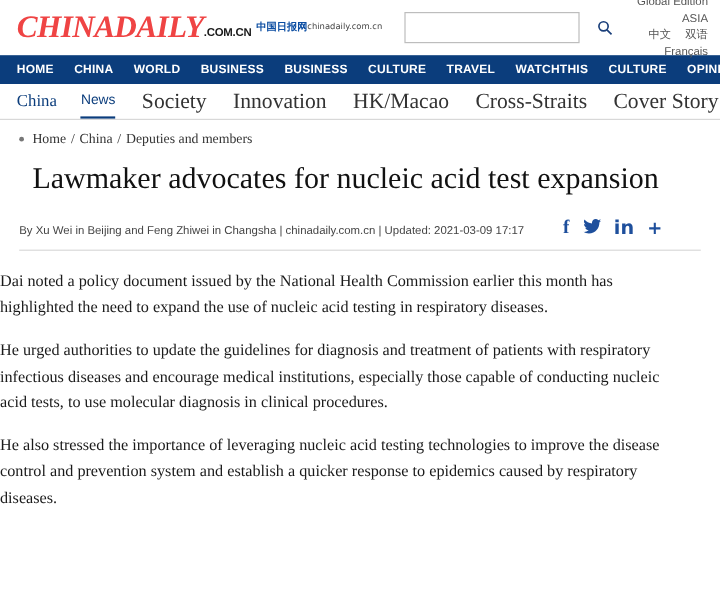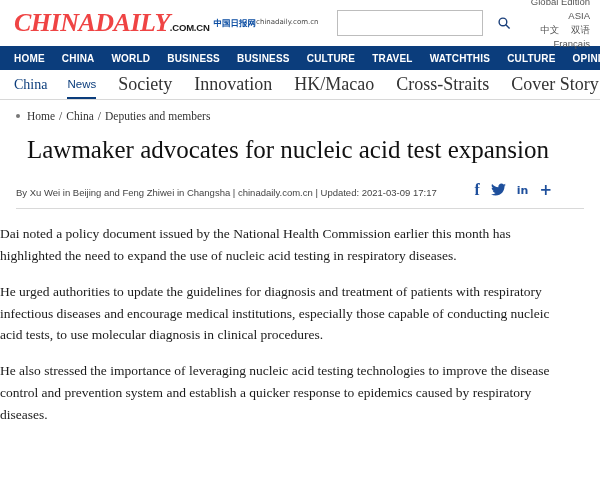--- a/index.html
+++ b/index.html
@@ -196,21 +196,21 @@
   .share {
     margin-left: auto;
     display: flex;
     align-items: center;
     gap: 11px;
     padding-right: 32px;
   }
   .share .ic {
     color: #1e4f9c;
     font-weight: bold;
-    font-size: 11px;
+    font-size: 16px;
     cursor: pointer;
     line-height: 1;
     font-family: "DejaVu Sans", sans-serif;
   }
   .share .ic.fb { font-family: "Liberation Serif", serif; font-size: 16px; }
   .share .ic.plus { color: #1e4f9c; font-size: 15px; }
 
   .rule {
     height: 1px;
     background: #d9d9d9;

